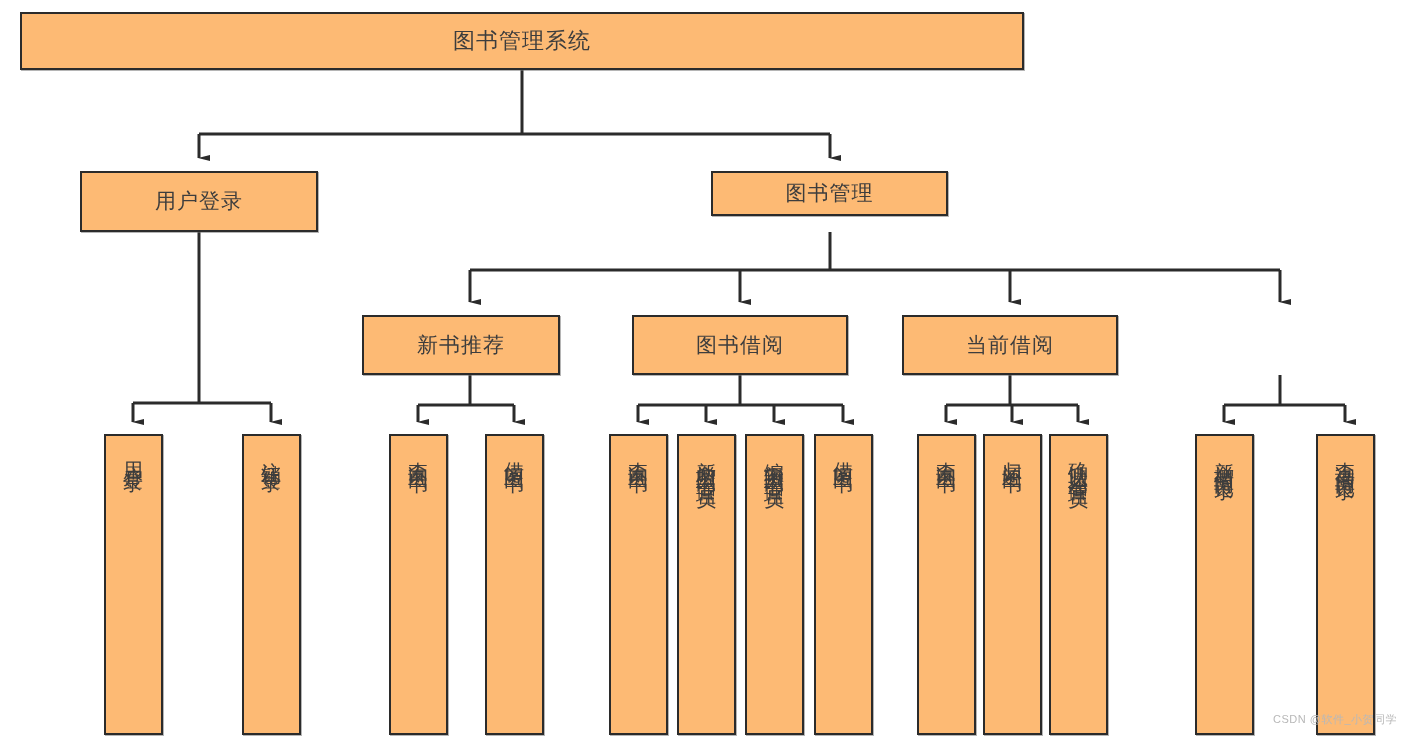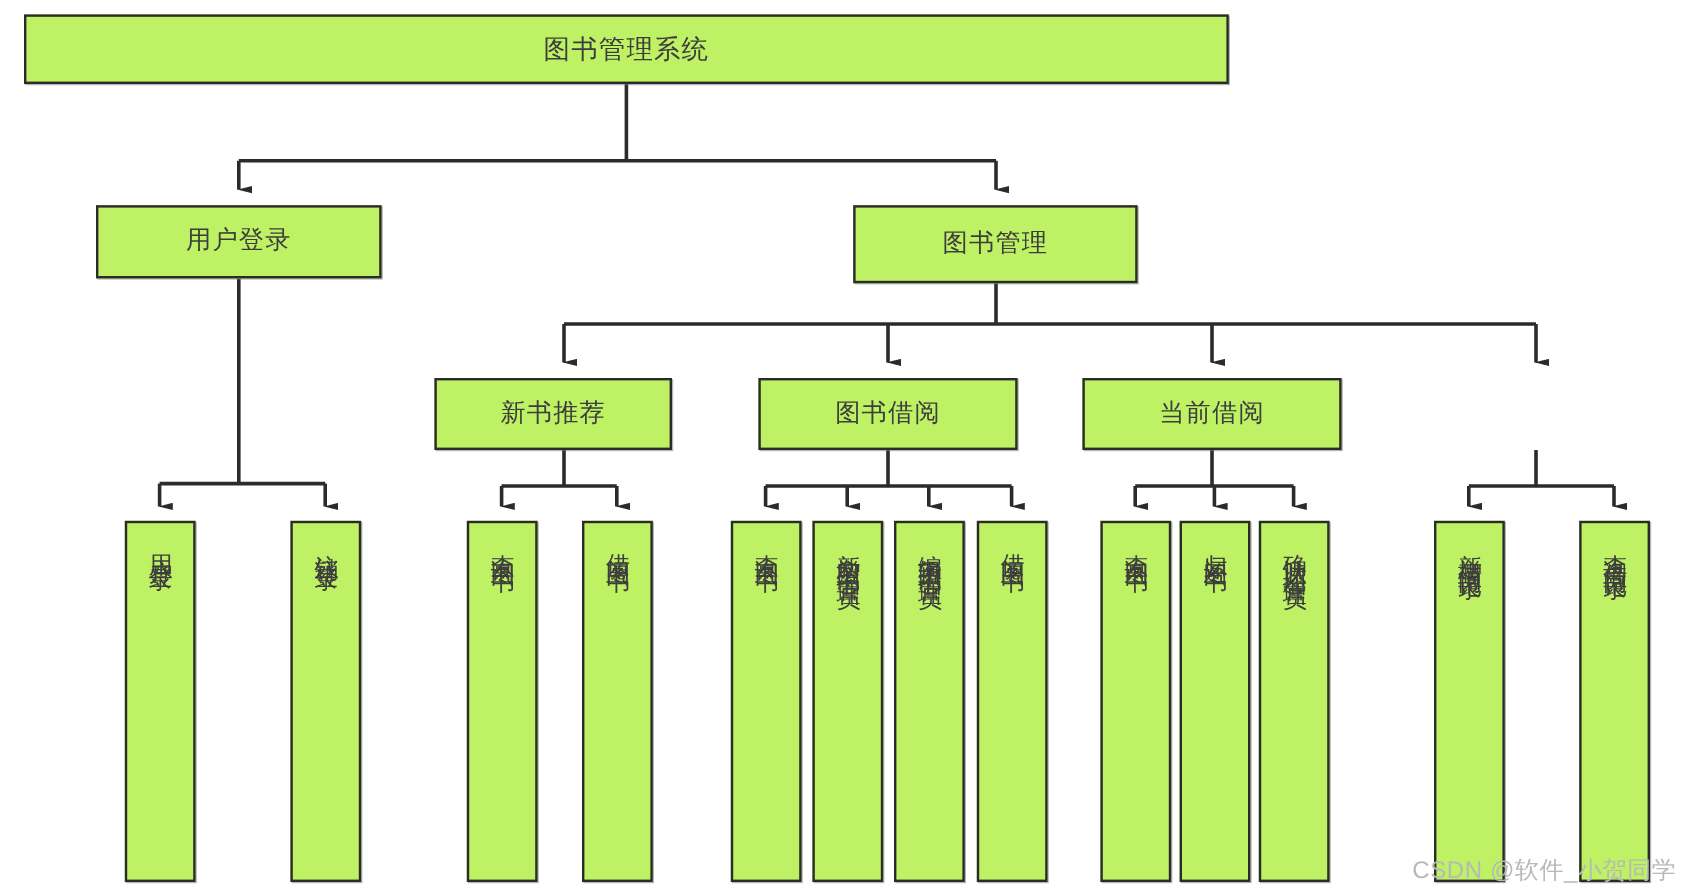--- a/index.html
+++ b/index.html
@@ -7,21 +7,21 @@
     width:1405px;height:747px;
     background:#ffffff;
     font-family:"Liberation Sans","DejaVu Sans",sans-serif;
     overflow:hidden;
   }
   #stage{position:relative;width:1405px;height:747px;}
   svg.wires{position:absolute;left:0;top:0;width:1405px;height:747px;}
   .node{
     position:absolute;
     box-sizing:border-box;
-    background:#bef264;
+    background:#fdba74;
     border:2px solid #2b2b2b;
     display:flex;
     align-items:center;
     justify-content:center;
     color:#3a3a3a;
     box-shadow:1px 1px 0 rgba(120,120,120,.55);
   }
   .node .lbl{
     font-size:21px;
     letter-spacing:1px;
@@ -38,22 +38,22 @@
     writing-mode:vertical-rl;
     text-orientation:upright;
     font-size:20px;
     letter-spacing:4px;
     white-space:nowrap;
     line-height:1;
   }
   .watermark{
     position:absolute;
     right:8px;
-    bottom:8px;
-    font-size:20px;
+    bottom:20px;
+    font-size:11px;
     color:#b8b8b8;
     letter-spacing:.5px;
     white-space:nowrap;
   }
 </style>
 </head>
 <body>
 
 <div id="stage">
 
@@ -107,21 +107,21 @@
     </g>
   </svg>
 
   <div class="node root" style="left:20px;top:12px;width:1004px;height:58px;">
     <span class="lbl">图书管理系统</span>
   </div>
 
   <div class="node" style="left:80px;top:171px;width:238px;height:61px;">
     <span class="lbl">用户登录</span>
   </div>
-  <div class="node" style="left:711px;top:171px;width:237px;height:65px;align-items:center;">
+  <div class="node" style="left:711px;top:171px;width:237px;height:45px;align-items:center;">
     <span class="lbl">图书管理</span>
   </div>
 
   <div class="node" style="left:362px;top:315px;width:198px;height:60px;">
     <span class="lbl">新书推荐</span>
   </div>
   <div class="node" style="left:902px;top:315px;width:216px;height:60px;">
     <span class="lbl">当前借阅</span>
   </div>
   <div class="node" style="left:632px;top:315px;width:216px;height:60px;">

